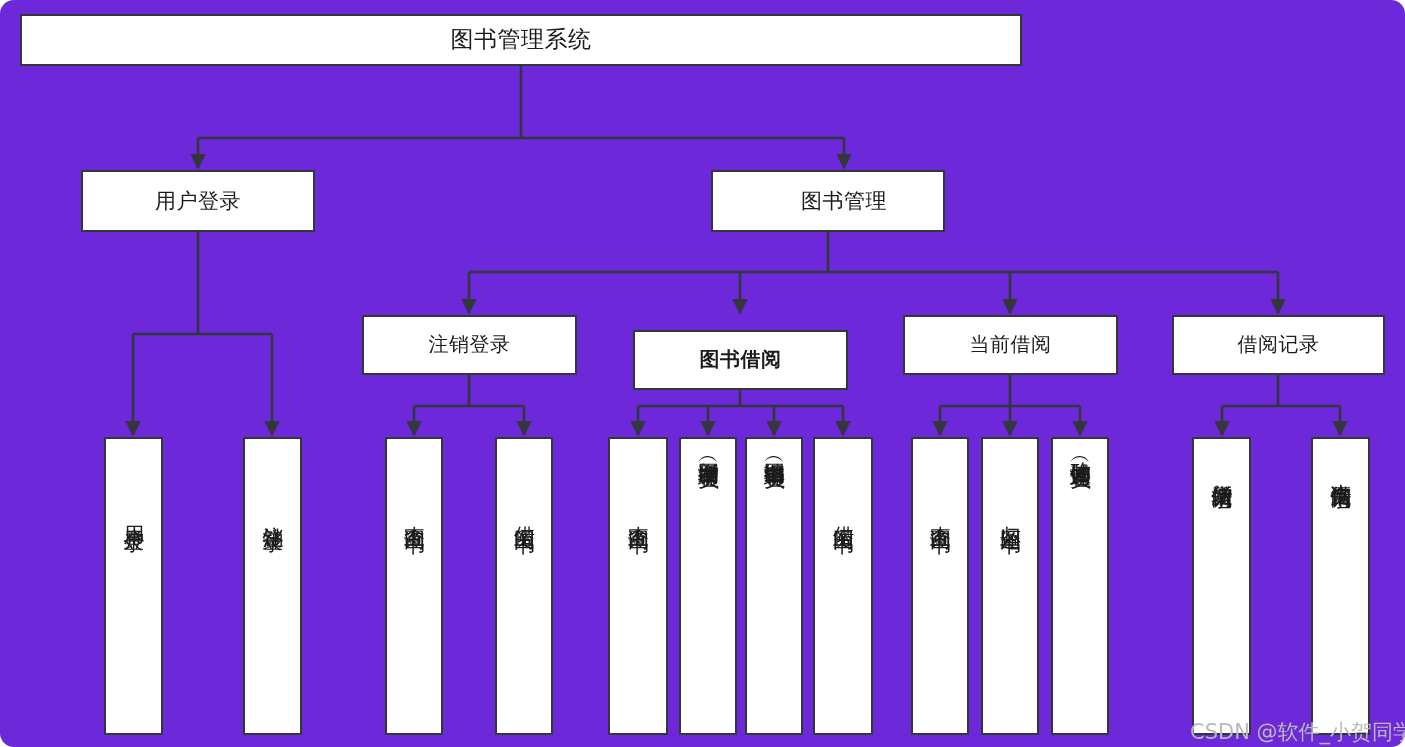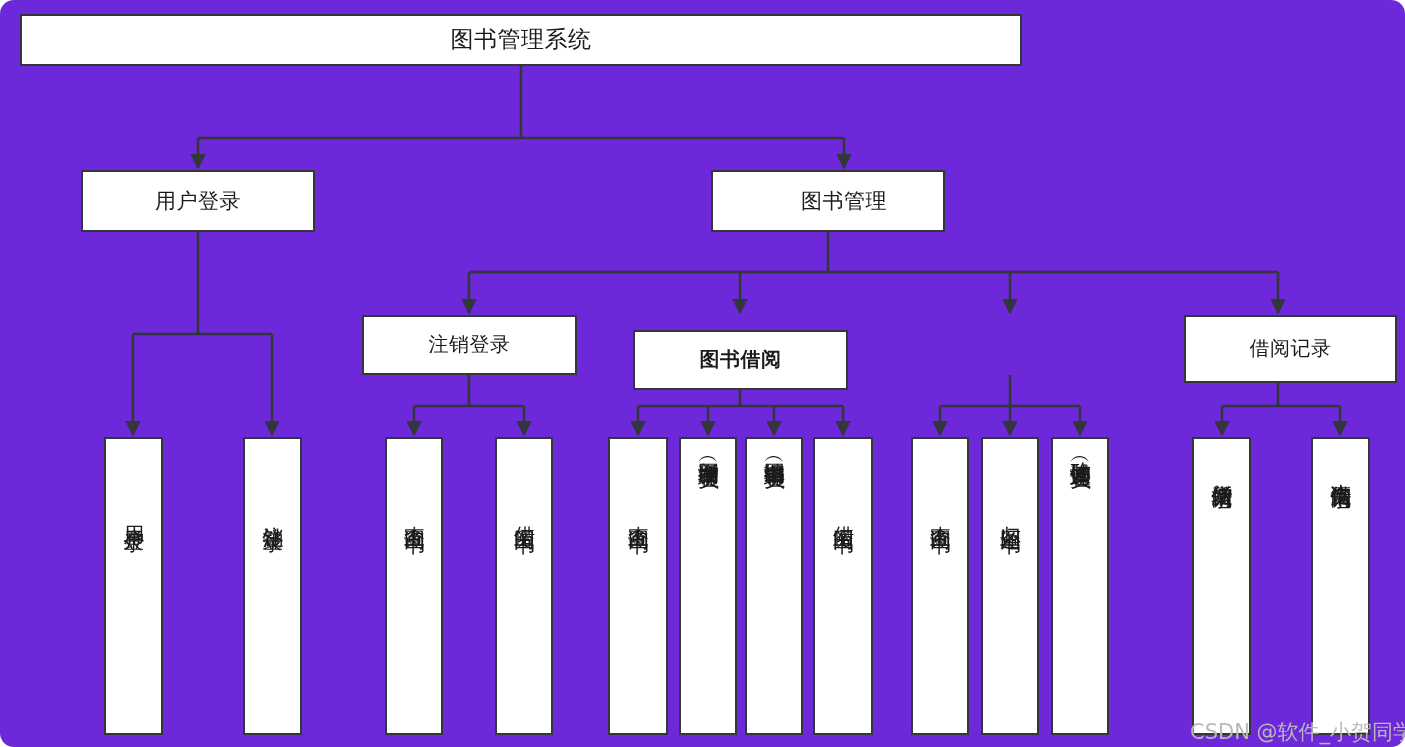--- a/index.html
+++ b/index.html
@@ -137,21 +137,24 @@
   <div class="node lvl2" style="left:711px; top:170px; width:234px; height:62px;padding-left:32px;">
     <span class="label">图书管理</span>
   </div>
 
   <div class="node lvl3" style="left:362px; top:315px; width:215px; height:60px;">
     <span class="label">注销登录</span>
   </div>
   <div class="node lvl3" style="left:633px; top:330px; width:215px; height:60px;font-weight:bold;">
     <span class="label">图书借阅</span>
   </div>
-  <div class="node lvl3" style="left:1172px; top:315px; width:213px; height:68px;margin-left:12px;">
+  <div class="node lvl3" style="left:903px; top:315px; width:215px; height:60px;">
+    <span class="label">当前借阅</span>
+  </div>
+  <div class="node lvl3" style="left:1172px; top:315px; width:213px; height:60px;">
     <span class="label">借阅记录</span>
   </div>
 
   <div class="node leaf" style="left:104px; top:437px; width:59px; height:298px; padding-top:70px;">
     <span class="label">用户登录</span>
   </div>
   <div class="node leaf" style="left:243px; top:437px; width:59px; height:298px; padding-top:70px;">
     <span class="label">注销登录</span>
   </div>
 

